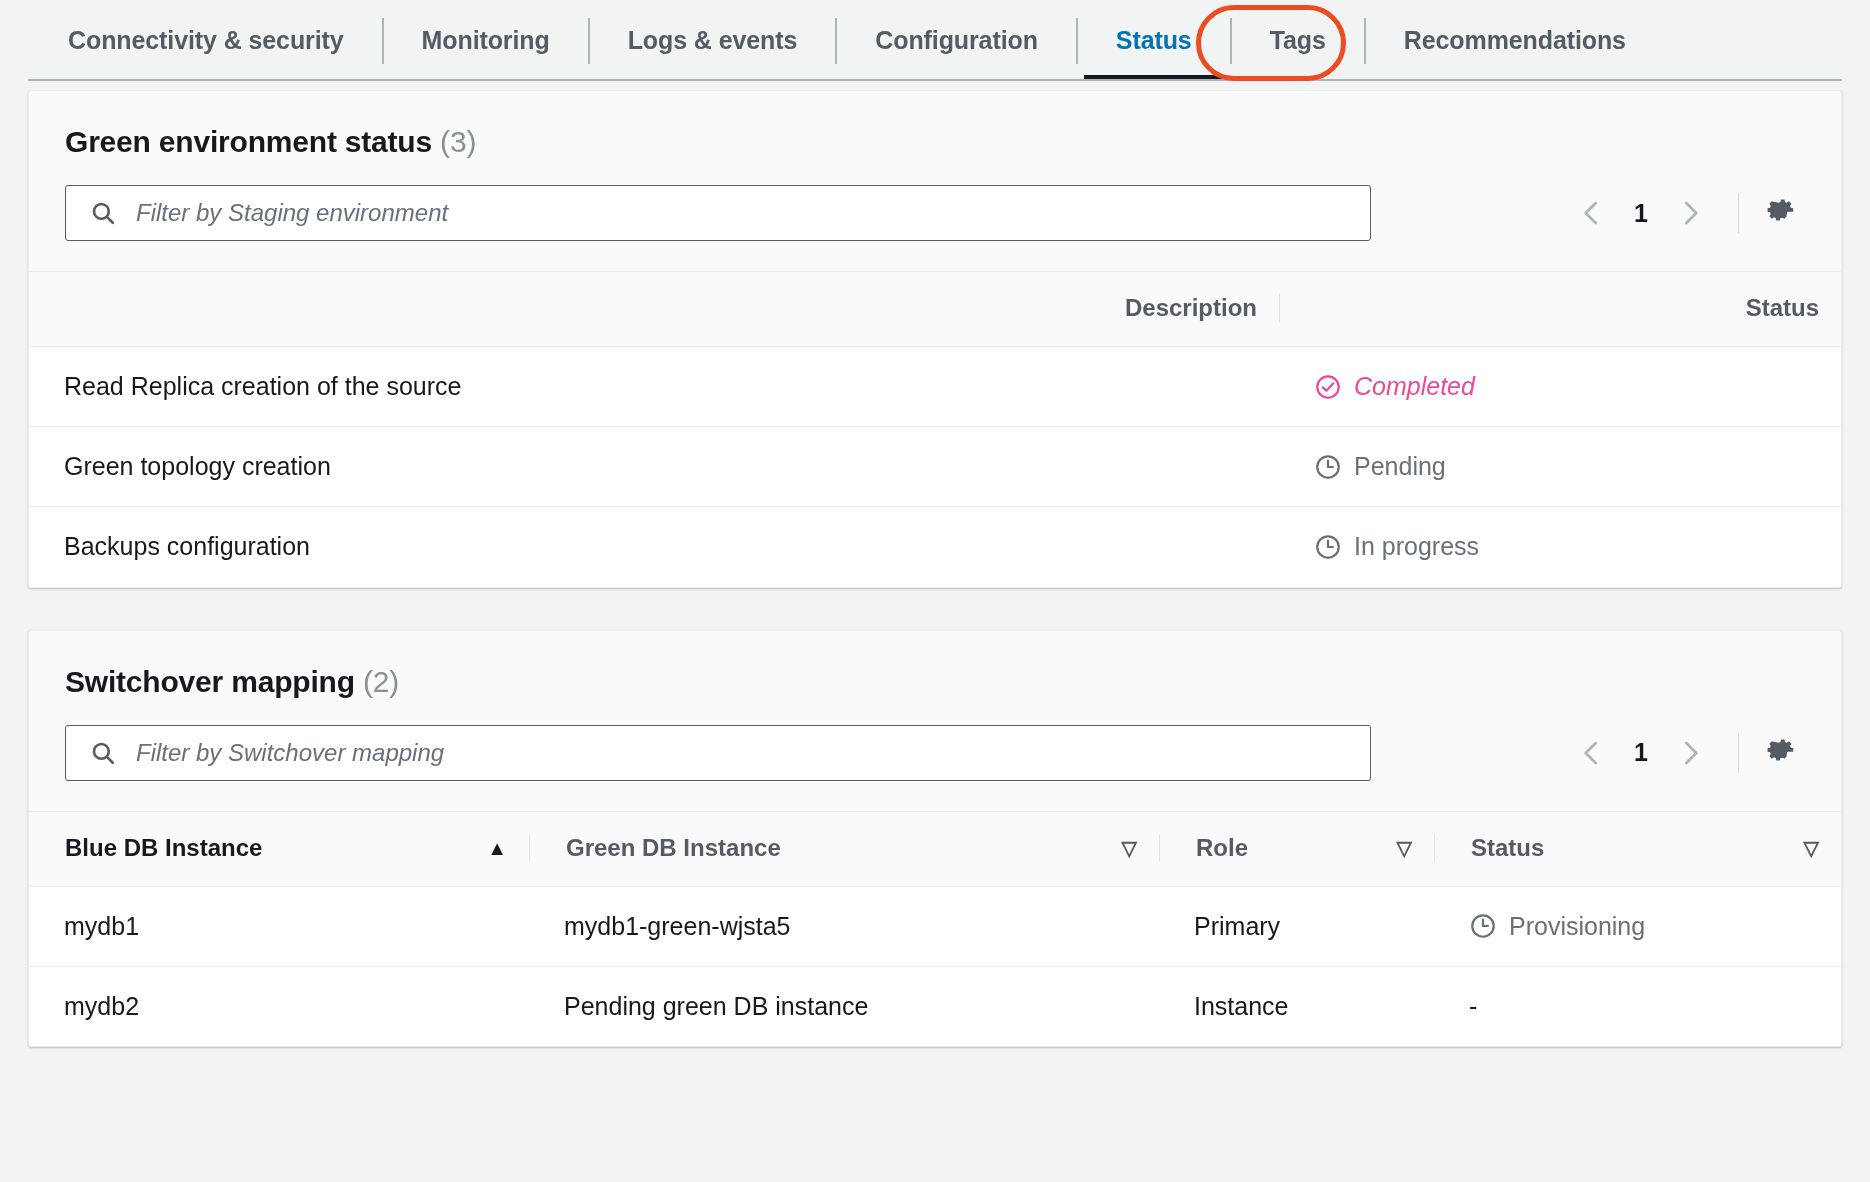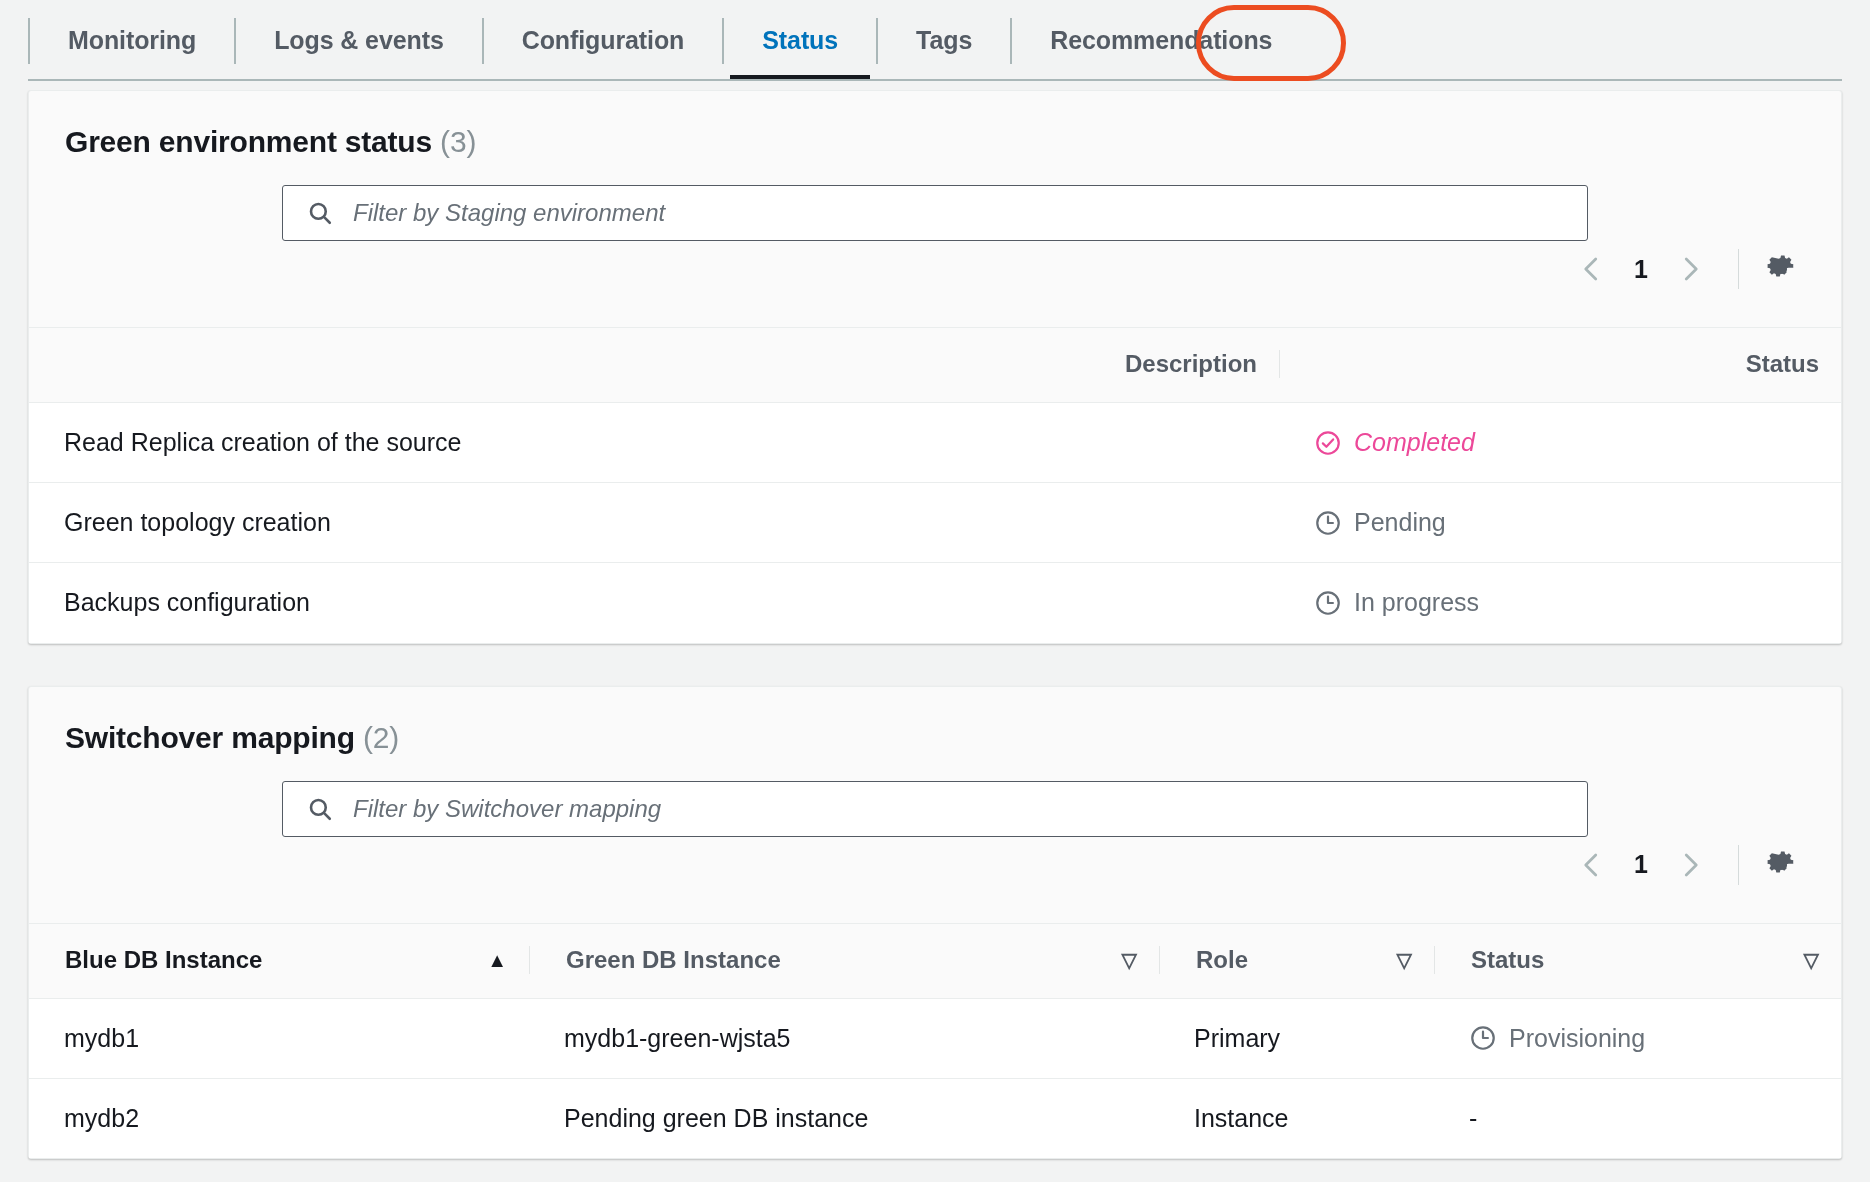--- a/index.html
+++ b/index.html
@@ -105,21 +105,20 @@
   }
   .card-count {
     color: #879196;
     font-weight: normal;
   }
 
   .filter-row {
     display: flex;
     align-items: center;
     padding: 28px 36px 30px 36px;
-    flex-direction: column;
   }
   .search-box {
     position: relative;
     flex: none;
     width: 1306px;
     height: 56px;
     background: #ffffff;
     border: 1px solid #545b64;
     border-radius: 3px;
     display: flex;
@@ -266,20 +265,23 @@
   .t-map col.m1 { width: 500px; }
   .t-map col.m2 { width: 630px; }
   .t-map col.m3 { width: 275px; }
   .t-map col.m4 { width: auto; }
 </style>
 </head>
 <body>
 
 <div class="tabbar">
   <div class="tablist" id="tablist">
+      <div class="tab">
+        <span>Connectivity &amp; security</span>
+      </div>
       <span class="tab-div"></span>
       <div class="tab">
         <span>Monitoring</span>
       </div>
       <span class="tab-div"></span>
       <div class="tab">
         <span>Logs &amp; events</span>
       </div>
       <span class="tab-div"></span>
       <div class="tab">

